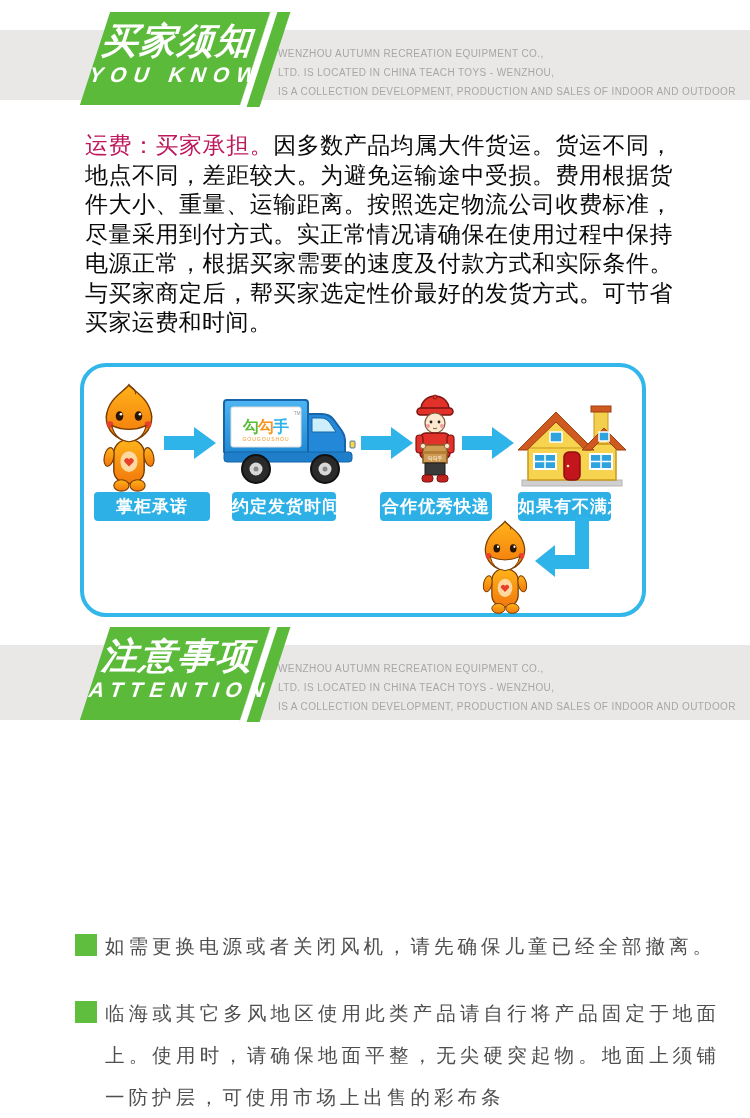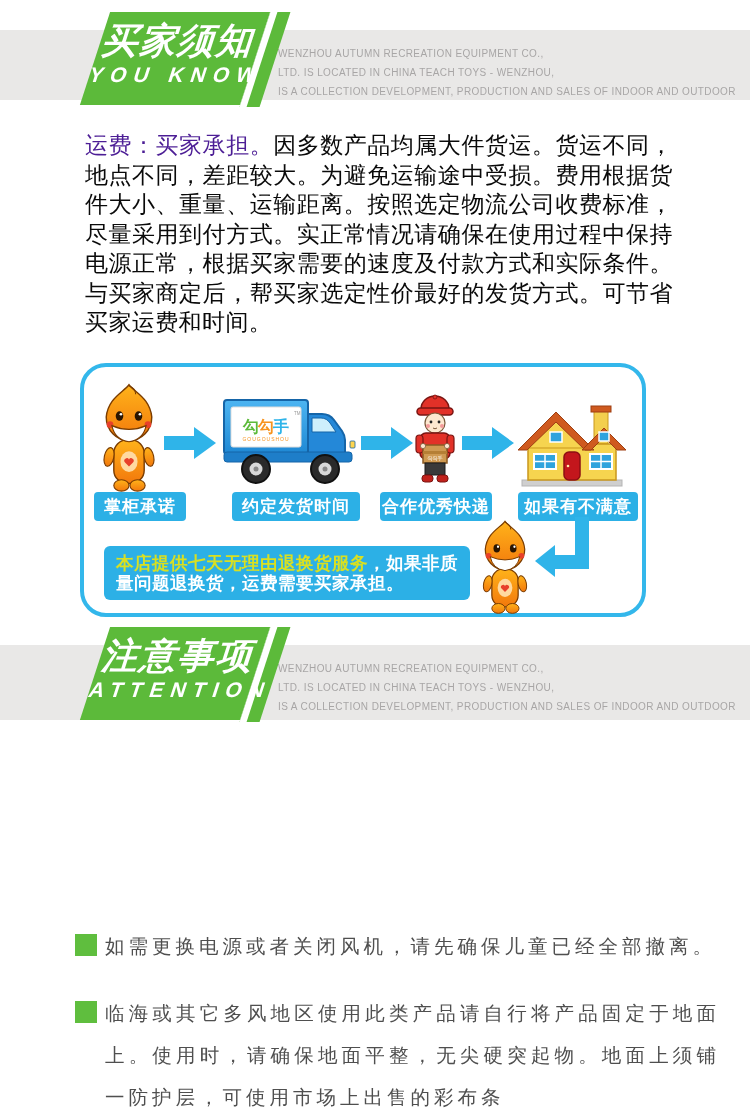--- a/index.html
+++ b/index.html
@@ -19,33 +19,33 @@
   .gtxt .cn { font-size:36px; font-weight:bold; line-height:42px; letter-spacing:2px; white-space:nowrap; }
   .gtxt .en { font-size:21px; font-weight:bold; line-height:26px; letter-spacing:7px; white-space:nowrap; }
   .company { position:absolute; left:278px; top:14px; width:460px;
              font-size:10px; line-height:19px; color:#a8a6a6; letter-spacing:0.4px; }
   .company div { white-space:nowrap; overflow:hidden; }
 
   
   .shipnote { position:absolute; left:85px; top:131px; width:588px;
               font-size:23px; line-height:29.5px; letter-spacing:0.4px; color:#0a0a0a;
               text-align:justify; }
-  .shipnote .hl { color:#4c1d95; }
+  .shipnote .hl { color:#be185d; }
 
   
   .pbox { position:absolute; left:80px; top:363px; width:566px; height:254px;
           border:4px solid #33B7EB; border-radius:26px; background:#fff; }
   .pbox-inner { position:relative; width:100%; height:100%; }
   .step-label { position:absolute; height:29px; background:#2CB0E6; border-radius:4px;
                 color:#fff; font-size:17px; font-weight:bold; letter-spacing:1px;
                 text-align:center; line-height:29px; white-space:nowrap; }
-  .lab1 { left:10px;  top:125px; width:92px; }
-  .lab2 { left:148px; top:125px; width:128px; }
+  .lab1 { left:10px;  top:125px; width:116px; }
+  .lab2 { left:148px; top:125px; width:104px; }
   .lab3 { left:296px; top:125px; width:112px; }
-  .lab4 { left:434px; top:125px; width:120px; }
+  .lab4 { left:434px; top:125px; width:93px; }
   .ill  { position:absolute; }
   .ill-mascot1 { left:12px;  top:14px;  width:66px;  height:112px; }
   .ill-truck   { left:138px; top:26px;  width:136px; height:97px; }
   .ill-courier { left:325px; top:20px;  width:52px;  height:104px; }
   .ill-house   { left:432px; top:36px;  width:112px; height:86px; }
   .arrow { position:absolute; width:52px; height:36px; top:58px; }
   .arr1 { left:80px; } .arr2 { left:277px; } .arr3 { left:378px; }
   .policy { position:absolute; left:20px; top:179px; width:366px; height:54px;
             background:#2CB0E6; border-radius:6px; padding:7px 12px;
             font-size:17.5px; font-weight:bold; line-height:20px; letter-spacing:0.5px; color:#fff; }
@@ -203,21 +203,20 @@
           <rect x="74" y="50" width="22" height="15" fill="#2fa3dd" stroke="#ffffff" stroke-width="2"></rect>
           <path d="M85,50 v15 M74,57.5 h22" stroke="#ffffff" stroke-width="1.5"></path>
         </svg>
       </div>
 
       <div class="step-label lab1">掌柜承诺</div>
       <div class="step-label lab2">约定发货时间</div>
       <div class="step-label lab3">合作优秀快递</div>
       <div class="step-label lab4">如果有不满意</div>
 
-      <div class="policy"><span class="yellow">本店提供七天无理由退换货服务</span><span>，如果非质量问题退换货，运费需要买家承担。</span></div>
 
       <div class="ill ill-mascot2">
         <svg viewBox="0 0 64 118">
           <path d="M32,4 C26,12 10,18 8,38 a24,25 0 1 0 48,0 C54,18 38,12 32,4 Z" fill="url(#gOr)" stroke="#7a3c00" stroke-width="1.5"></path>
           <path d="M32,5 q7,3 7,9" fill="none" stroke="#7a3c00" stroke-width="1.2"></path>
           <rect x="16" y="62" width="32" height="46" rx="14" fill="url(#gOr)" stroke="#7a3c00" stroke-width="1.5"></rect>
           <ellipse cx="11" cy="80" rx="5" ry="10" fill="url(#gOr)" stroke="#7a3c00" stroke-width="1.2" transform="rotate(12 11 80)"></ellipse>
           <ellipse cx="53" cy="80" rx="5" ry="10" fill="url(#gOr)" stroke="#7a3c00" stroke-width="1.2" transform="rotate(-12 53 80)"></ellipse>
           <ellipse cx="24" cy="110" rx="8" ry="6" fill="url(#gOr)" stroke="#7a3c00" stroke-width="1.2"></ellipse>
           <ellipse cx="41" cy="110" rx="8" ry="6" fill="url(#gOr)" stroke="#7a3c00" stroke-width="1.2"></ellipse>

